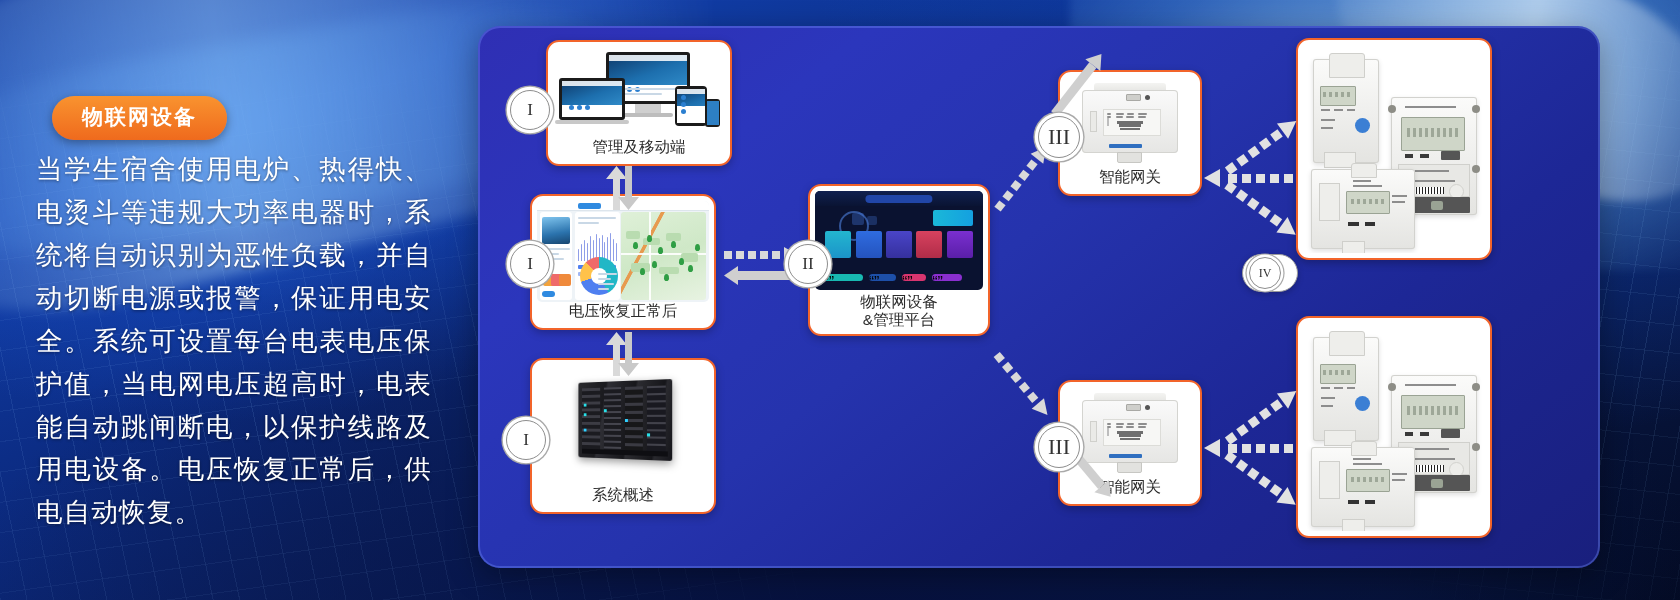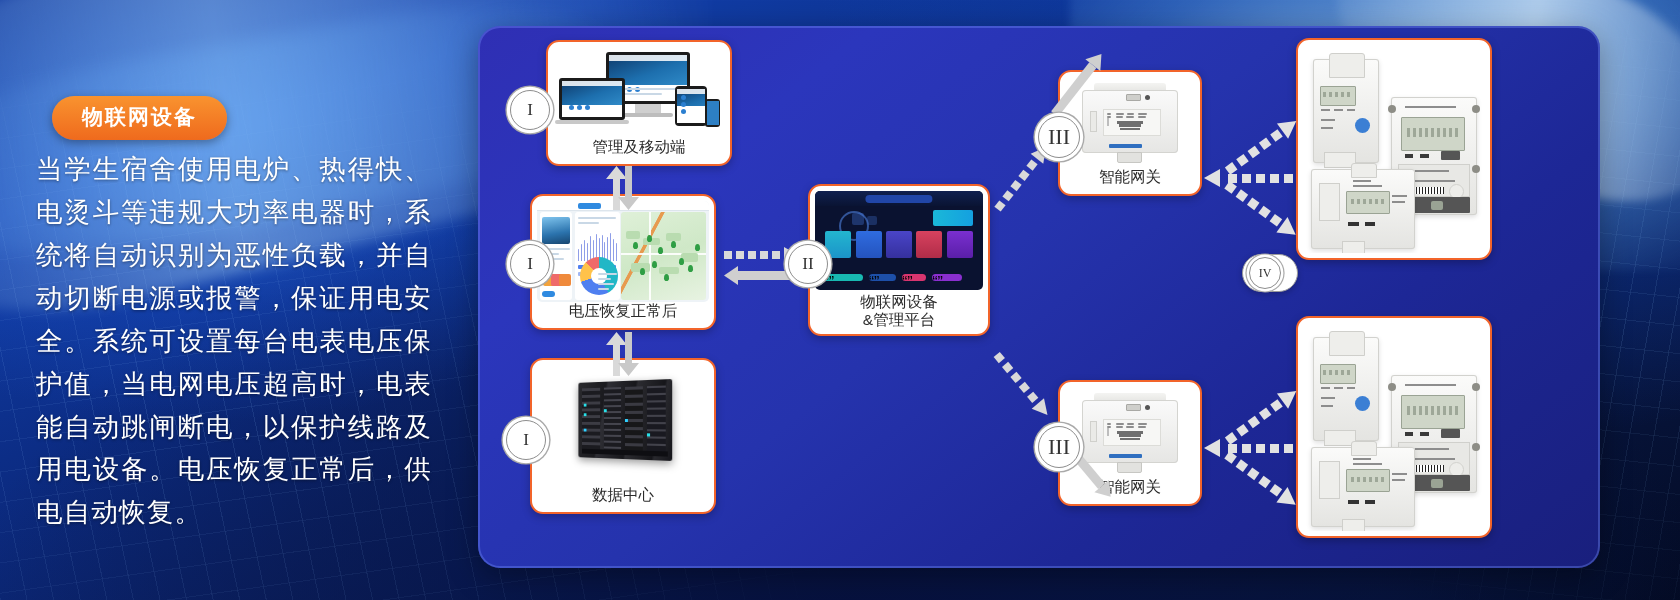--- a/index.html
+++ b/index.html
@@ -360,21 +360,21 @@
                     background:linear-gradient(100deg,#2a2a2e 0%,#1a1a1e 28%,#2e2e34 30%,#17171b 56%,#2b2b30 58%,#16161a 82%,#29292e 84%,#15151a 100%);
                     border-radius:2px;box-shadow:0 3px 8px rgba(0,0,0,.4);transform:perspective(220px) rotateY(-13deg);">
           <div style="position:absolute;left:4px;top:6px;width:20px;bottom:8px;background:repeating-linear-gradient(180deg,#3c3c44 0 3px,#1b1b20 3px 7px);"></div>
           <div style="position:absolute;left:28px;top:6px;width:18px;bottom:8px;background:repeating-linear-gradient(180deg,#45454e 0 2px,#1b1b20 2px 6px);"></div>
           <div style="position:absolute;left:50px;top:6px;width:18px;bottom:8px;background:repeating-linear-gradient(180deg,#3a3a42 0 3px,#171719 3px 8px);"></div>
           <div style="position:absolute;left:72px;top:6px;width:18px;bottom:8px;background:repeating-linear-gradient(180deg,#42424b 0 2px,#191920 2px 7px);"></div>
           <div style="position:absolute;left:6px;top:22px;width:3px;height:3px;background:#28e0e8;box-shadow:0 10px 0 #28e0e8,0 26px 0 #2fd0ff,22px 6px 0 #28e0e8,44px 16px 0 #2fd0ff,66px 30px 0 #28e0e8;"></div>
           <div style="position:absolute;left:4px;bottom:4px;right:4px;height:5px;background:#0e0e12;"></div>
         </div>
       </div>
-      <div class="cap">数据中心</div>
+      <div class="cap">系统概述</div>
     </div>
     <div class="badge" style="left:28px;top:394px;">I</div>
 
     <div class="ar" style="left:246px;top:216px;">
       <svg width="78" height="52" viewBox="0 0 78 52" aria-hidden="true">
 
         <g fill="#d9d9d9">
           <rect x="0" y="9" width="8" height="8"></rect>
             <rect x="12" y="9" width="8" height="8"></rect>
           <rect x="24" y="9" width="8" height="8"></rect>

